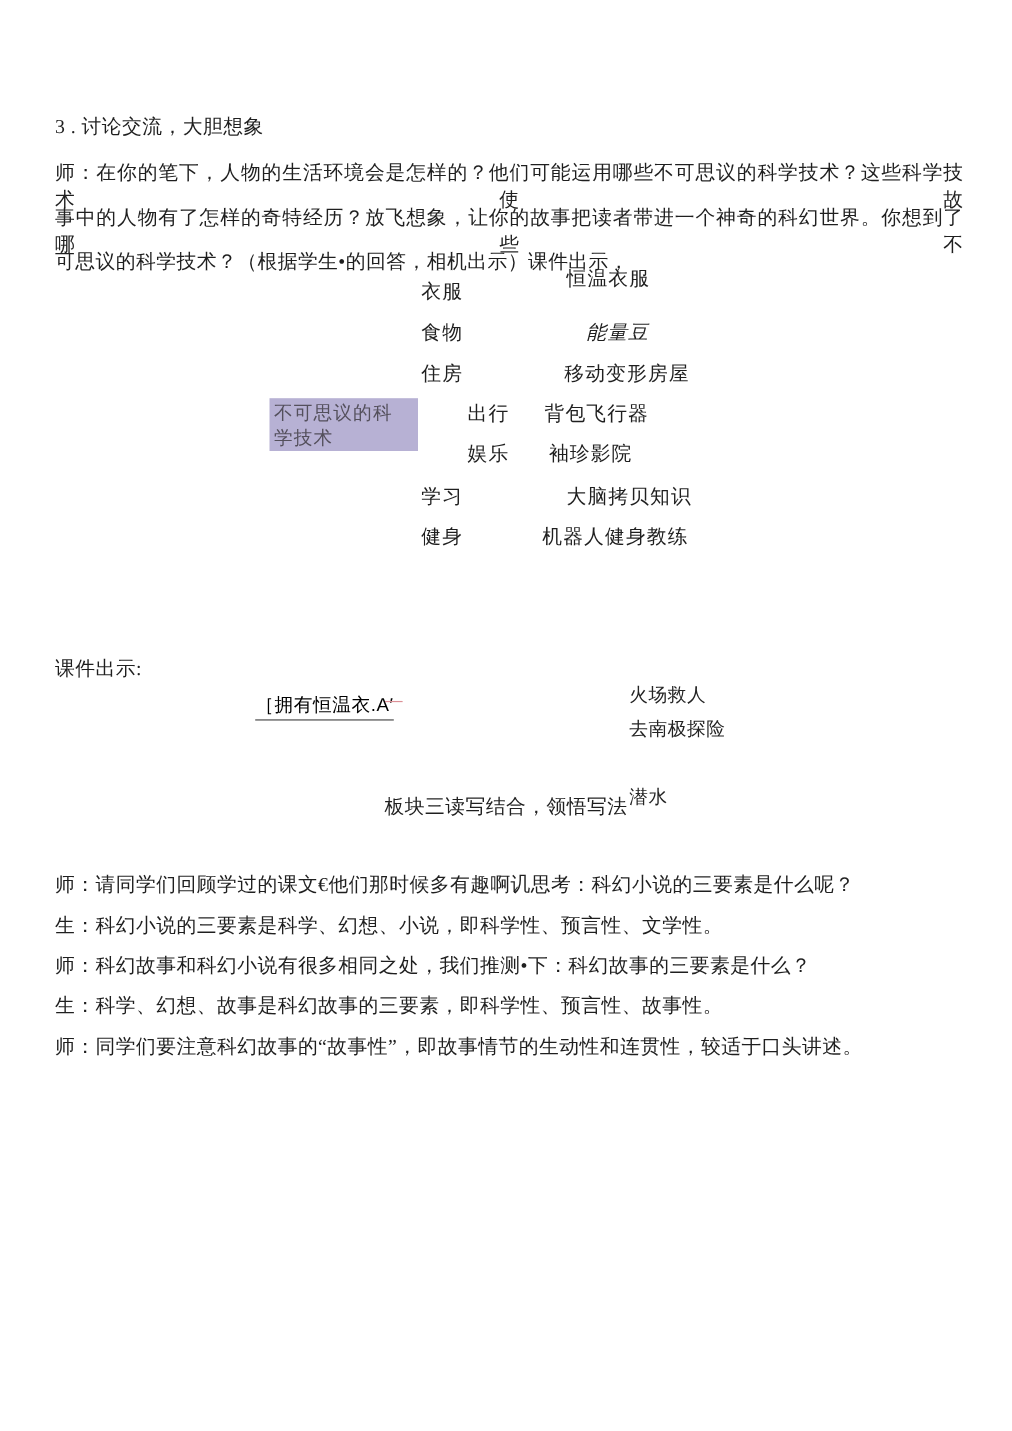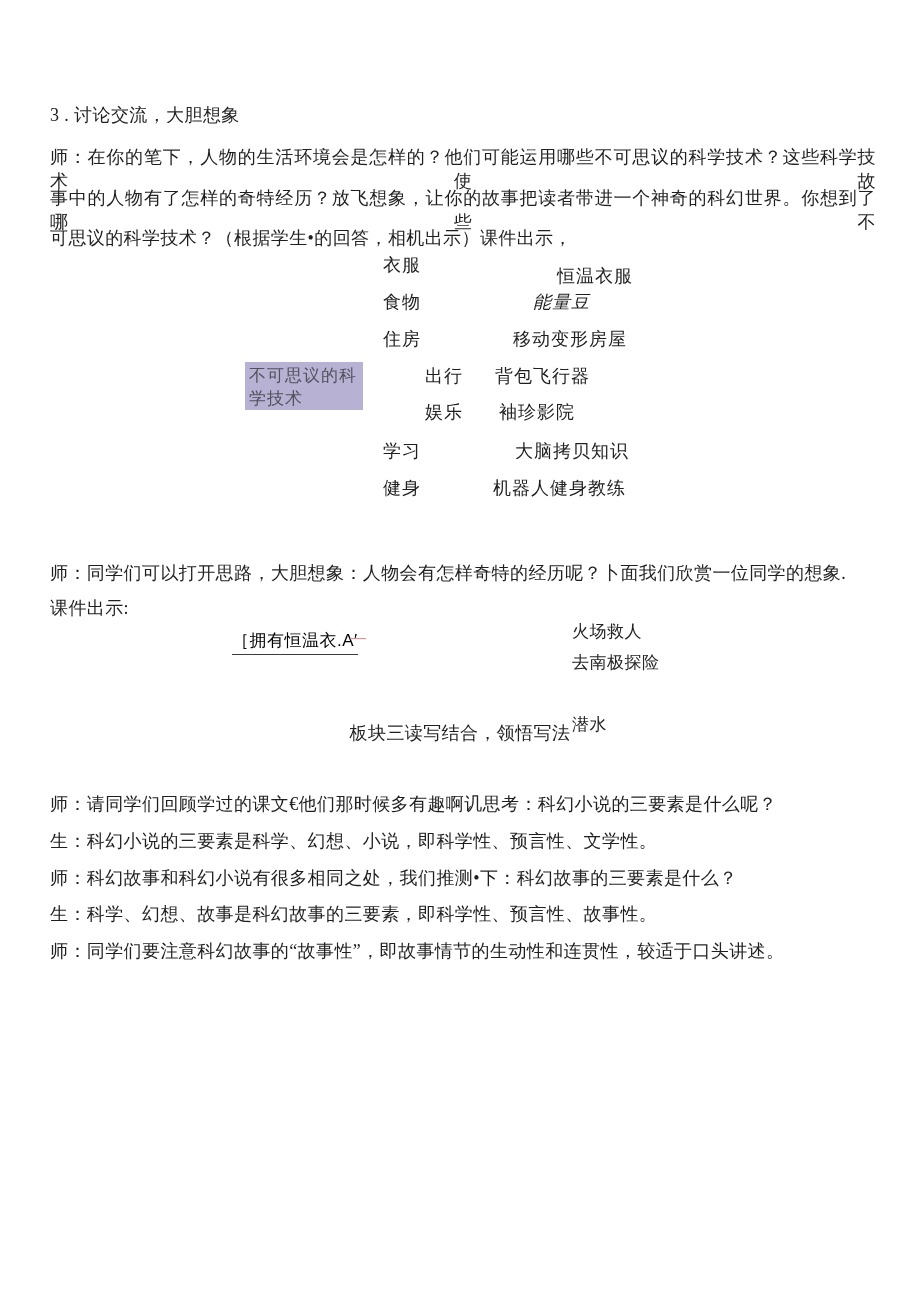--- a/index.html
+++ b/index.html
@@ -34,32 +34,32 @@
   .pos-cw        { left: 50px; top: 596px; }
   .pos-b3title   { left: 0;    top: 721px; width: 920px; text-align: center; }
   .pos-point1    { left: 50px; top: 760px; }
   .pos-d0        { left: 50px; top: 792px; }
   .pos-d1        { left: 50px; top: 829px; }
   .pos-d2        { left: 50px; top: 866px; }
   .pos-d3        { left: 50px; top: 902px; }
   .pos-d4        { left: 50px; top: 939px; }
   
   .cell { position: absolute; font-size: 18px; letter-spacing: 1px; white-space: nowrap; }
-  .r0c { left: 383px; top: 253px; }  .r0v { left: 515px; top: 264px; margin-left: 42px; }
+  .r0c { left: 383px; top: 253px; }  .r0v { left: 515px; top: 241px; }
   .r1c { left: 383px; top: 290px; }  .r1v { left: 533px; top: 290px; font-style: italic; }
   .r2c { left: 383px; top: 327px; }  .r2v { left: 513px; top: 327px; }
   .r3c { left: 425px; top: 364px; }  .r3v { left: 495px; top: 364px; }
   .r4c { left: 425px; top: 400px; }  .r4v { left: 499px; top: 400px; }
   .r5c { left: 383px; top: 439px; }  .r5v { left: 515px; top: 439px; }
   .r6c { left: 383px; top: 476px; }  .r6v { left: 493px; top: 476px; }
   .hl {
     position: absolute;
     left: 245px; top: 362px;
     width: 114px; height: 44px;
-    padding: 2px 0 2px 4px;
+    padding: 2px 17px 2px 4px;
     font-size: 17px;
     line-height: 23px;
     letter-spacing: 1px;
     color: #54505c;
   }
   
   .sans { font-family: "Liberation Sans", "DejaVu Sans", sans-serif; }
   .slide-item {
     position: absolute;
     left: 232px; top: 629px;
@@ -109,21 +109,20 @@
     <span class="cell r4c">娱乐</span>
     <span class="cell r4v">袖珍影院</span>
 
     <span class="cell r5c">学习</span>
     <span class="cell r5v">大脑拷贝知识</span>
 
     <span class="cell r6c">健身</span>
     <span class="cell r6v">机器人健身教练</span>
   </div>
 
-  <div class="line pos-t2">师：同学们可以打开思路，大胆想象：人物会有怎样奇特的经历呢？卜面我们欣赏一位同学的想象.</div>
   <div class="line pos-cw">课件出示:</div>
 
   <div>
     <span class="slide-item sans">［拥有恒温衣.A′</span>
     <span class="slide-dash sans" style="color: rgb(220, 144, 150);">—</span>
     <span class="exp exp0 sans">火场救人</span>
     <span class="exp exp1 sans">去南极探险</span>
     <span class="exp exp2 sans">潜水</span>
   </div>
 

